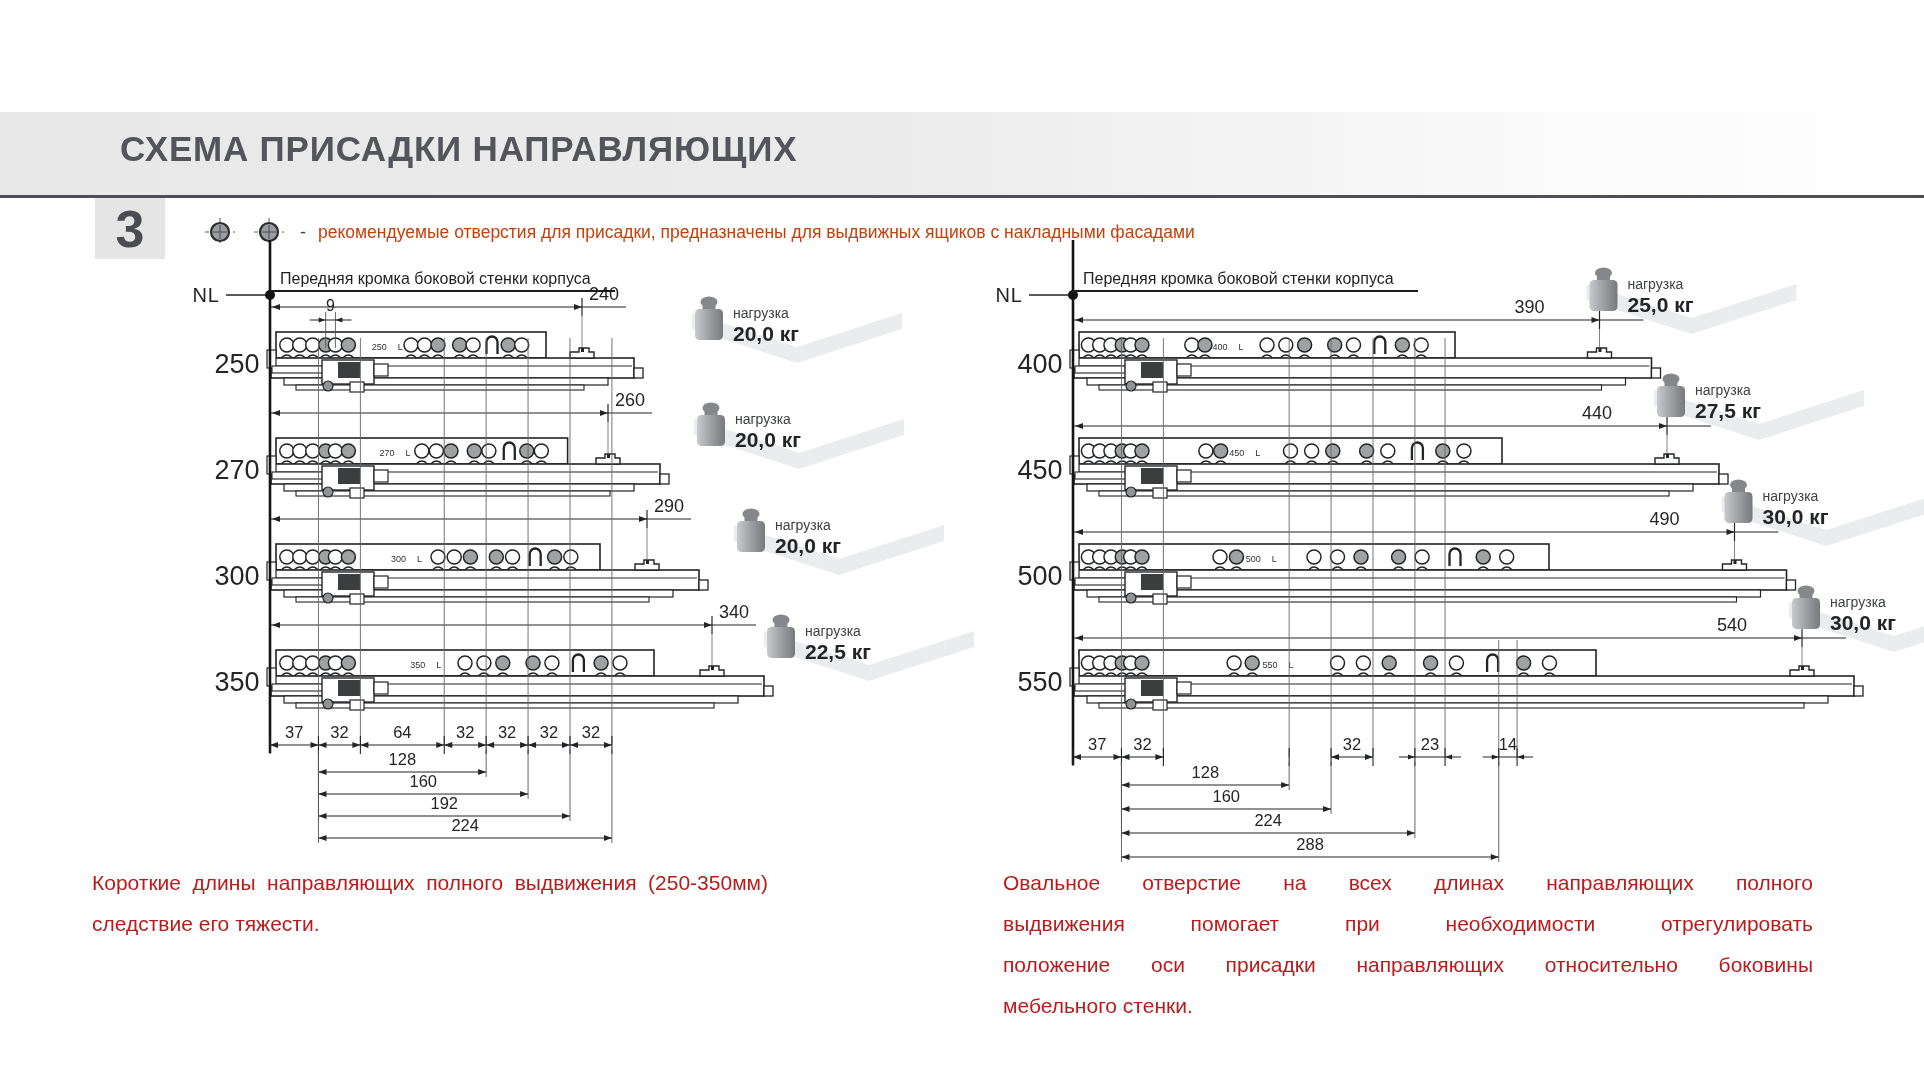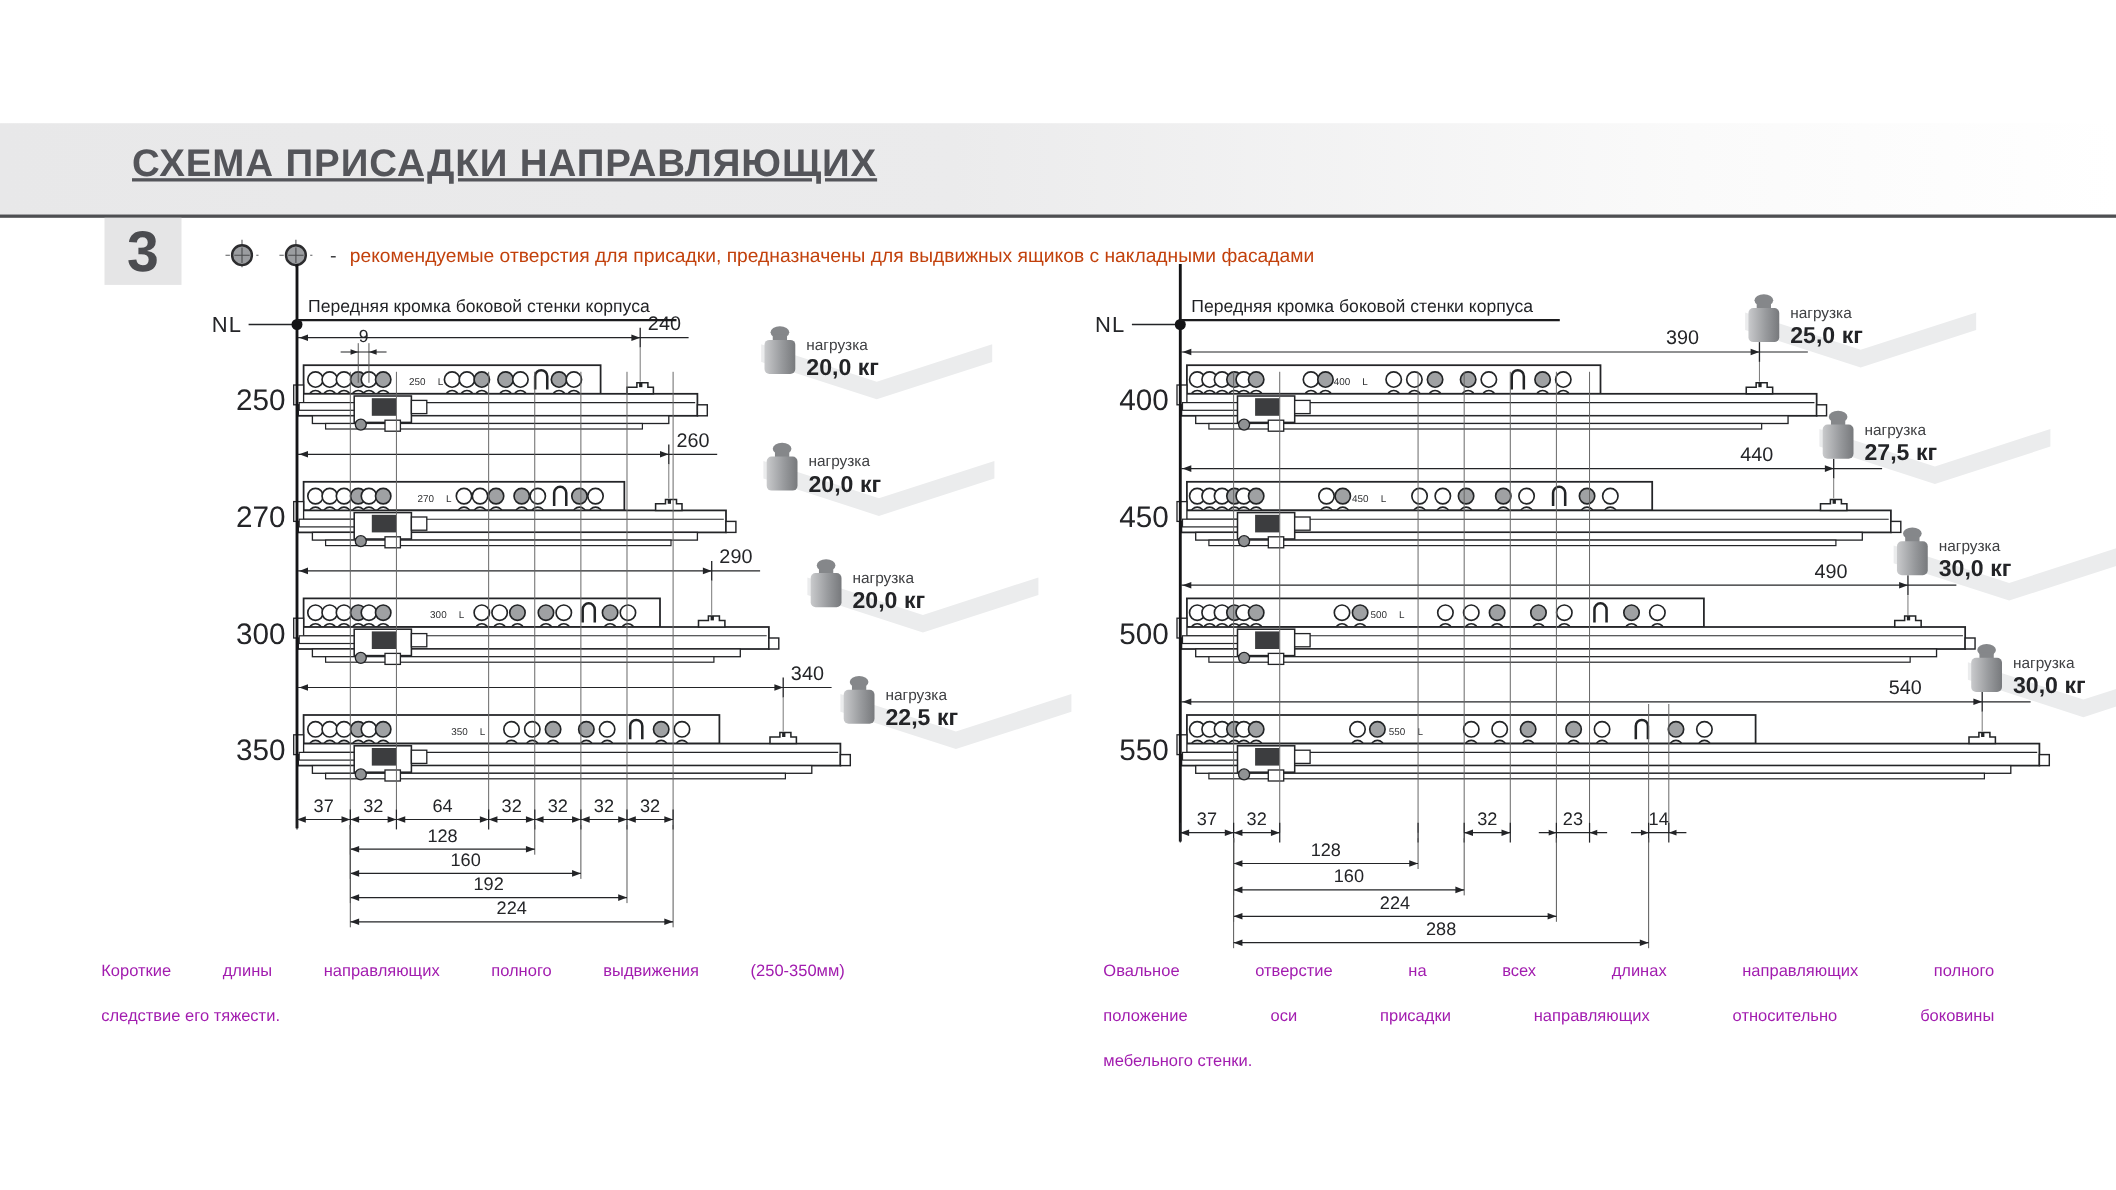--- a/index.html
+++ b/index.html
@@ -1,29 +1,29 @@
 <!DOCTYPE html>
 <html><head>
 <meta charset="utf-8">
 <style>
   html,body{margin:0;padding:0;}
   body{width:1924px;height:1082px;position:relative;background:#ffffff;
        font-family:"Liberation Sans",sans-serif;overflow:hidden;}
   .header-band{position:absolute;left:0;top:112px;width:1924px;height:83px;
        background:linear-gradient(90deg,#e8e8e9 0%,#ebebec 45%,#fafafa 80%,#ffffff 100%);}
   .header-title{position:absolute;left:120px;top:129px;font-size:35px;font-weight:700;
-       color:#54555a;letter-spacing:0.8px;white-space:nowrap;text-decoration:underline;}
+       color:#54555a;letter-spacing:0.8px;white-space:nowrap;}
   .divider{position:absolute;left:0;top:195px;width:1924px;height:3px;background:#4e4f52;}
   .badge{position:absolute;left:95px;top:198px;width:70px;height:61px;background:#e5e5e6;
        display:flex;align-items:center;justify-content:center;
        font-size:52px;font-weight:700;color:#4b4c50;}
   .legend{position:absolute;left:204px;top:217px;height:30px;display:flex;align-items:center;}
   .legend .dash{font-size:18px;color:#3e3f42;margin:0 12px 0 10px;}
   .legend .txt{font-size:17.5px;color:#c2410c;white-space:nowrap;}
-  .footnote{position:absolute;top:862px;font-size:15px;line-height:41px;color:#a21caf;}
+  .footnote{position:absolute;top:862px;font-size:21px;line-height:41px;color:#b91c1c;}
   .fn-line{text-align:justify;}
   .fn-line.j{text-align-last:justify;}
   #diagram-svg{position:absolute;left:0;top:0;}
   svg text{font-family:"Liberation Sans",sans-serif;}
 </style>
 </head>
 <body>
 
 <div class="header-band"></div>
 <div class="header-title">СХЕМА ПРИСАДКИ НАПРАВЛЯЮЩИХ</div>
@@ -775,15 +775,16 @@
       </g>
     </g>
   </svg>
 
 <div class="footnote" style="left:92px;width:676px;">
   <div class="fn-line j">Короткие длины направляющих полного выдвижения (250-350мм)</div>
   <div class="fn-line">следствие его тяжести.</div>
 </div>
 <div class="footnote" style="left:1003px;width:810px;">
   <div class="fn-line j">Овальное отверстие на всех длинах направляющих полного</div>
+  <div class="fn-line j">выдвижения помогает при необходимости отрегулировать</div>
   <div class="fn-line j">положение оси присадки направляющих относительно боковины</div>
   <div class="fn-line">мебельного стенки.</div>
 </div>
 
 </body></html>

